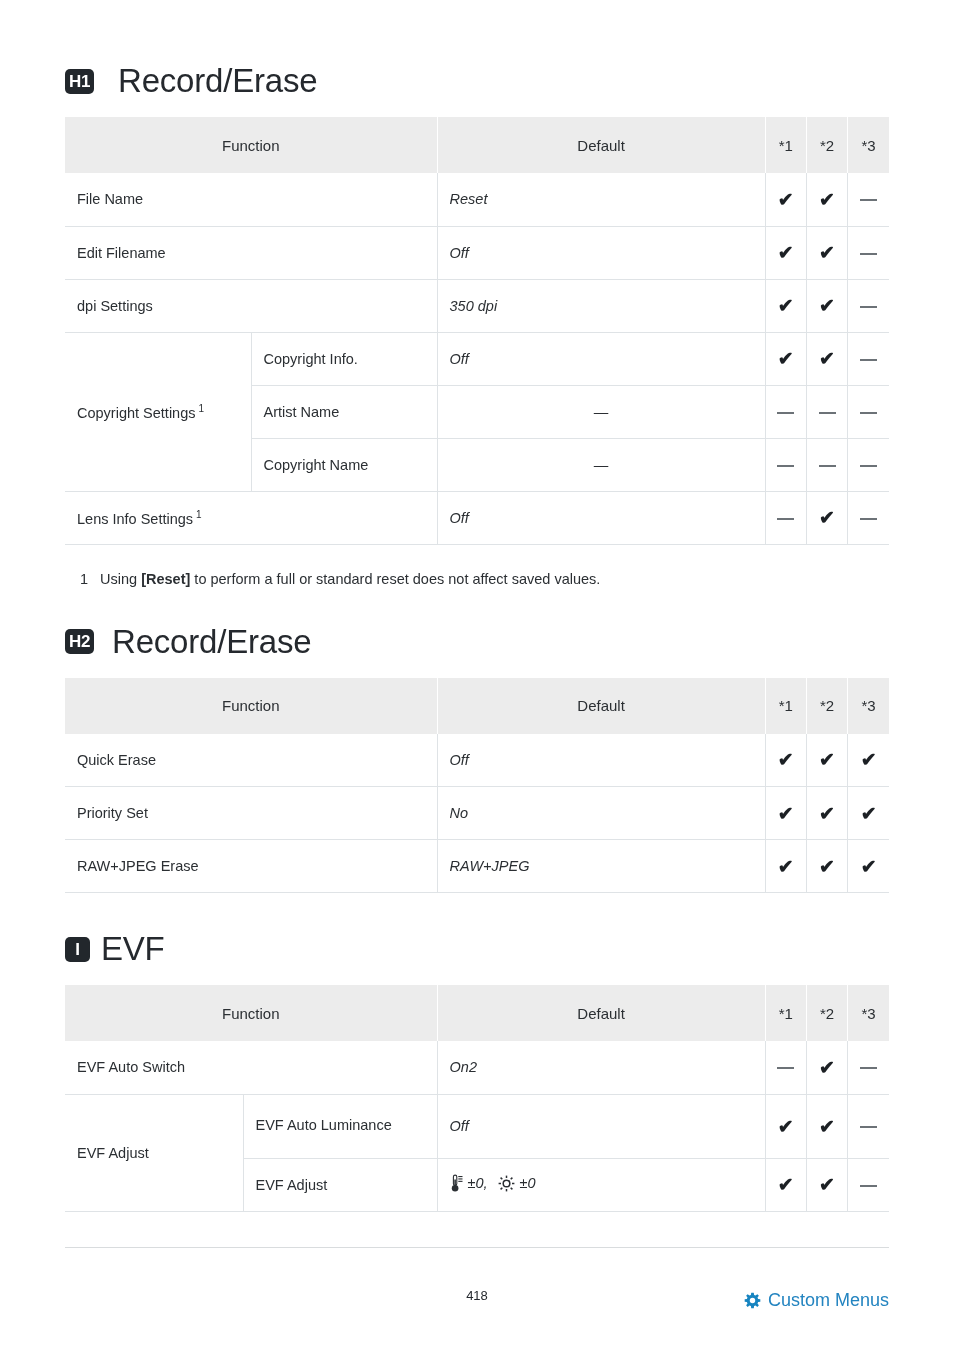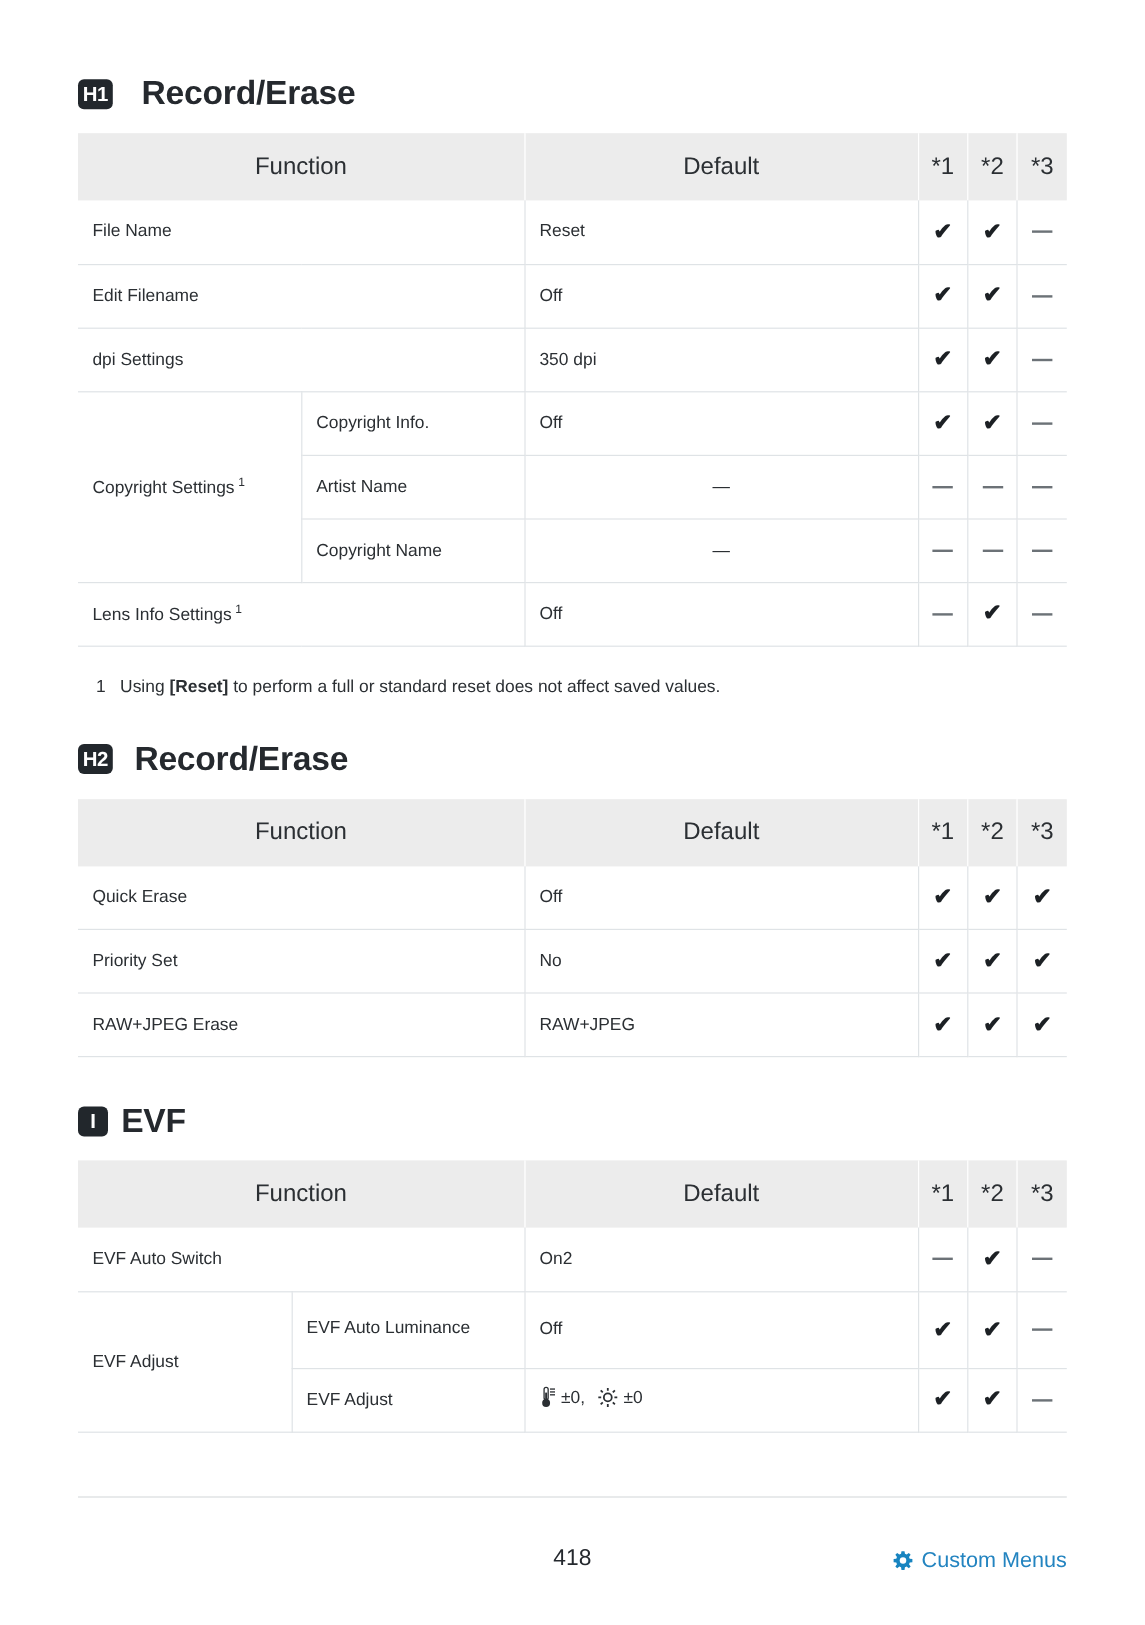--- a/index.html
+++ b/index.html
@@ -45,22 +45,22 @@
     font-size: 17px;
     line-height: 1;
     height: 25px;
     min-width: 29px;
     padding: 0 3px;
     letter-spacing: -0.3px;
     box-sizing: border-box;
   }
   .badge.narrow { min-width: 25px; }
   .section-title {
-    font-size: 28px;
-    font-weight: bold;
+    font-size: 33px;
+    font-weight: normal;
     color: #25292e;
     letter-spacing: -0.2px;
   }
 
   
   table.spec {
     width: 824px;
     border-collapse: collapse;
     table-layout: fixed;
     margin-top: 17px;
@@ -69,42 +69,42 @@
   table.spec col.c-fn1 { width: 186px; }
   table.spec col.c-fn2 { width: 186px; }
   table.spec col.c-fnfull { width: 372px; }
   table.spec col.c-def { width: 328px; }
   table.spec col.c-s { width: 41.3px; }
 
   table.spec thead th {
     background: #ececec;
     font-weight: normal;
     color: #2b2f33;
-    font-size: 20px;
+    font-size: 15px;
     height: 56px;
     text-align: center;
     border-right: 1px solid #ffffff;
     padding: 0 6px;
     box-sizing: border-box;
   }
   table.spec thead th:last-child { border-right: none; }
 
   table.spec tbody td {
     height: 53px;
     border-bottom: 1px solid #dfe3e6;
     border-right: 1px solid #dfe3e6;
     padding: 0 12px;
     box-sizing: border-box;
     vertical-align: middle;
     color: #2b2f33;
   }
   table.spec tbody tr:last-child td { border-bottom: 1px solid #dfe3e6; }
   table.spec tbody td.last { border-right: none; }
   table.spec tbody td.fn { text-align: left; }
-  table.spec tbody td.def { text-align: left; }
+  table.spec tbody td.def { text-align: left; font-style: italic; }
   table.spec tbody td.mark {
     text-align: center;
     padding: 0;
   }
   table.spec tbody td.tall { height: 64px; }
 
   .check {
     display: inline-block;
     font-size: 19px;
     line-height: 1;
@@ -162,21 +162,21 @@
     left: 65px;
     right: 65px;
     top: 1288px;
     height: 30px;
   }
   .page-num {
     position: absolute;
     left: 0;
     right: 0;
     text-align: center;
-    font-size: 19px;
+    font-size: 13px;
     color: #25292e;
   }
   .footer-link {
     position: absolute;
     right: 0;
     top: 2px;
     display: inline-flex;
     align-items: center;
     gap: 7px;
     color: #2384c0;

